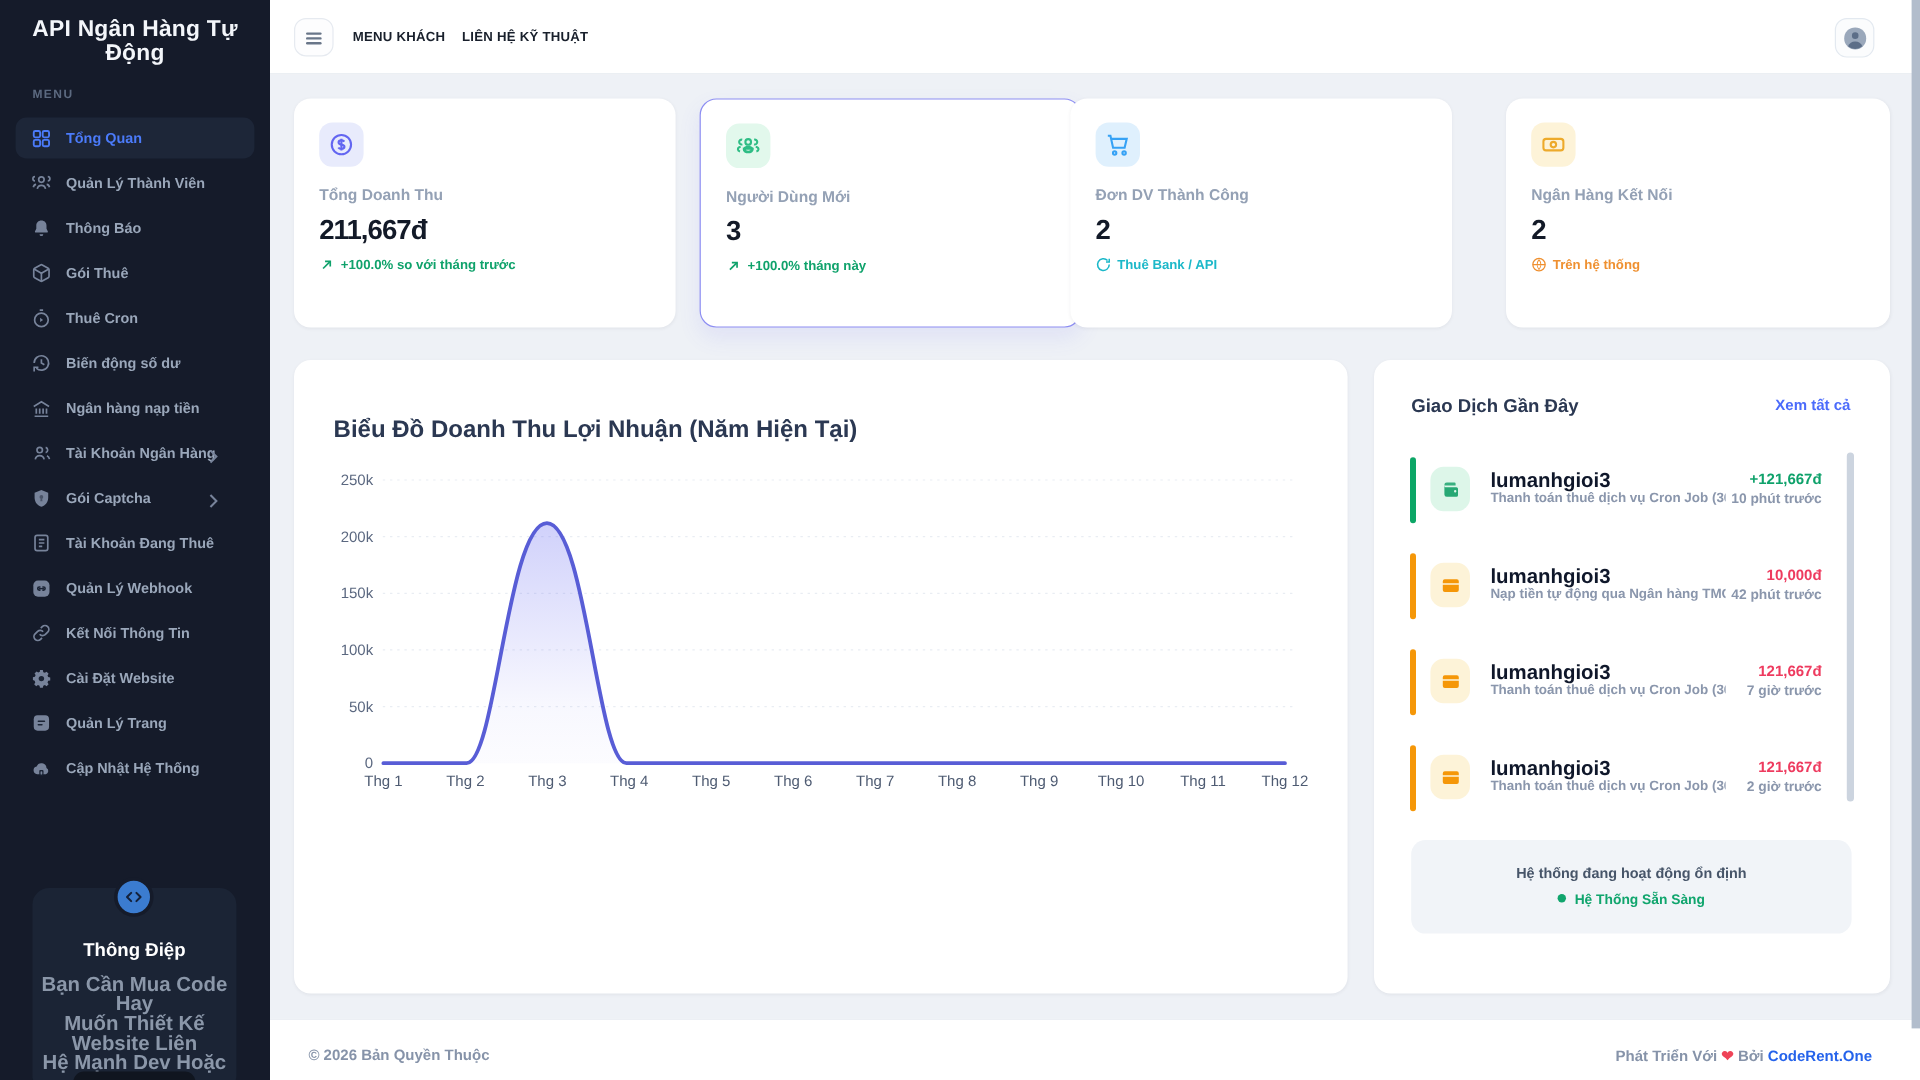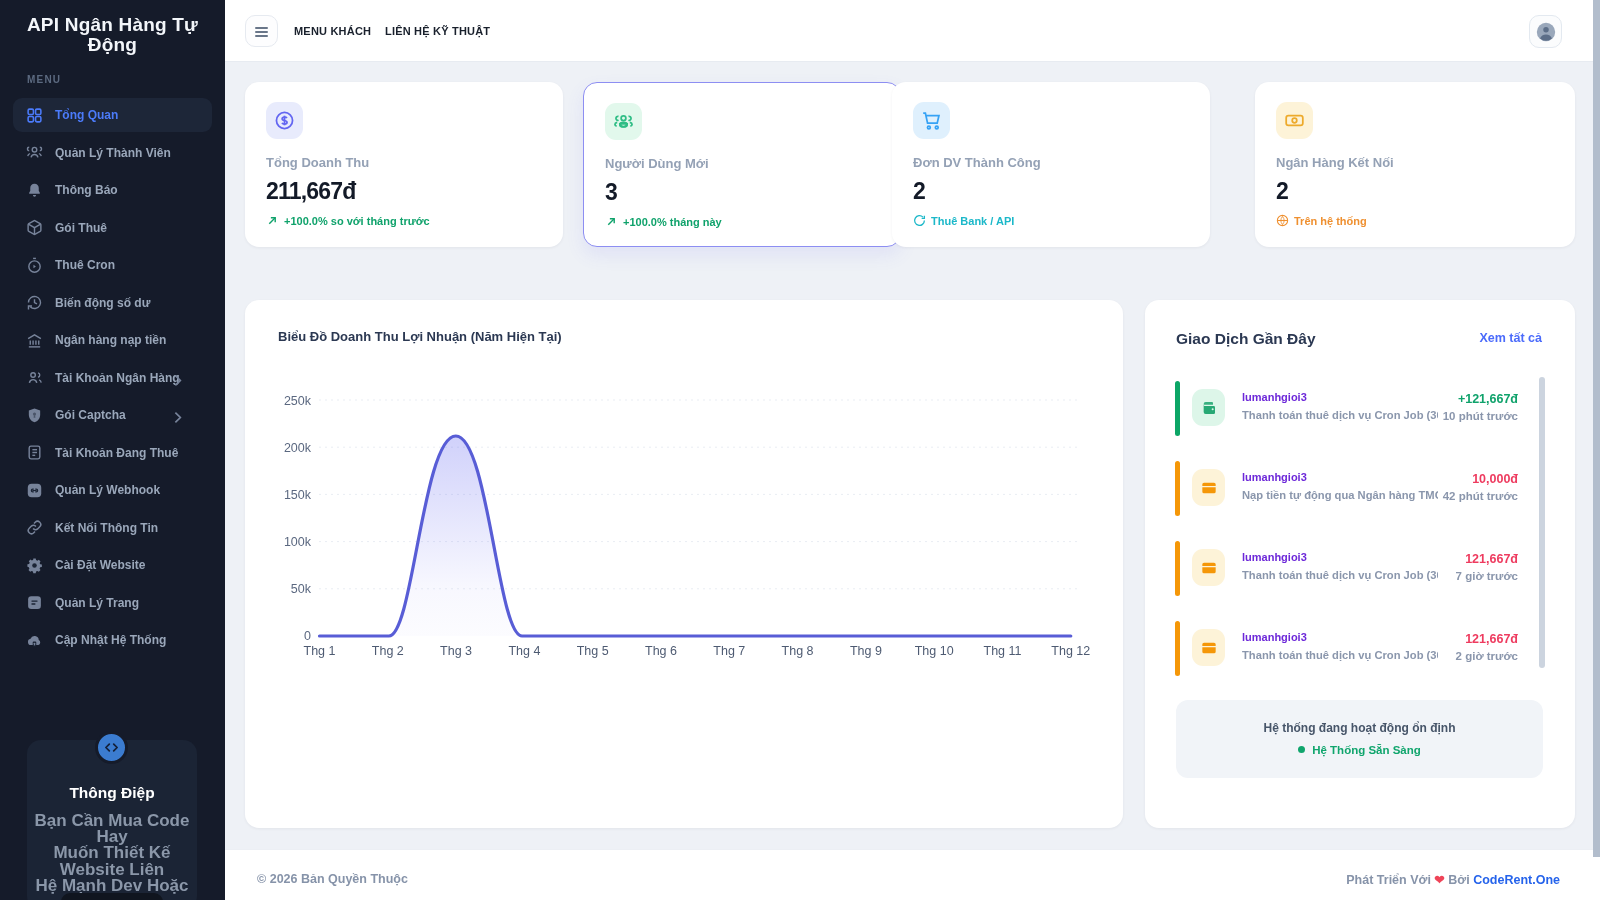--- a/index.html
+++ b/index.html
@@ -21,35 +21,35 @@
   .msg-text { color:#8b97a9; font-size:17px; font-weight:700; line-height:16.2px; margin-top:11px; }
   .msg-btn { position:absolute; left:34px; right:34px; top:153px; height:30px; background:#10151f; border-radius:9px; }
   
   .main { position:absolute; left:225px; top:0; width:1375px; height:900px; }
   .topbar { position:absolute; left:0; top:0; width:1375px; height:62px; background:#fff; border-bottom:1px solid #e7ebf1; }
   .burger { position:absolute; left:20px; top:15px; width:33px; height:32px; border:1px solid #e6eaf0; border-radius:10px; background:#fdfdfe; }
   .burger span { position:absolute; left:9px; right:9px; height:2px; background:#697689; border-radius:2px; }
   .tblink { position:absolute; top:25px; font-size:11px; font-weight:700; color:#19202c; letter-spacing:.2px; }
   .avatar { position:absolute; right:38px; top:15px; width:33px; height:33px; border:1px solid #e3e9f0; border-radius:10px; background:#fbfcfd; display:flex; align-items:center; justify-content:center; }
   
-  .stat { position:absolute; top:82px; height:165px; background:#fff; border-radius:14px; box-shadow:0 1px 3px rgba(30,41,59,.06);padding-left:16px; }
+  .stat { position:absolute; top:82px; height:191px; background:#fff; border-radius:14px; box-shadow:0 1px 3px rgba(30,41,59,.06);padding-left:16px; }
   .stat .ibox { position:absolute; left:21px; top:20px; width:37px; height:37px; border-radius:11px; display:flex; align-items:center; justify-content:center; }
   .stat .stitle { position:absolute; left:21px; top:73px; font-size:13px; font-weight:700; color:#94a1b5; }
   .stat .sval { position:absolute; left:21px; top:96px; font-size:23px; font-weight:600; color:#131a28; letter-spacing:-.8px; }
   .stat .snote { position:absolute; left:21px; top:132px; font-size:11px; font-weight:700; display:flex; align-items:center; gap:5px; }
   
   .chartcard { position:absolute; left:20px; top:300px; width:878px; height:528px; background:#fff; border-radius:14px; box-shadow:0 1px 3px rgba(30,41,59,.06); }
-  .chart-title { position:absolute; left:33px; top:29px; font-size:13px; font-weight:700; color:#2b3852; }
+  .chart-title { position:absolute; left:33px; top:47px; font-size:20px; font-weight:700; color:#2b3852; }
   .panel { position:absolute; left:920px; top:300px; width:430px; height:528px; background:#fff; border-radius:14px; box-shadow:0 1px 3px rgba(30,41,59,.06); }
   .panel-title { position:absolute; left:31px; top:30px; font-size:15.5px; font-weight:700; color:#2b3852; }
   .seeall { position:absolute; right:33px; top:31px; font-size:12.5px; font-weight:700; color:#4b6bfb; }
   .trow { position:absolute; left:30px; right:32px; height:56px; }
   .trow .bar { position:absolute; left:0; top:2px; width:5px; height:55px; border-radius:4px; }
   .trow .tibox { position:absolute; left:17px; top:10px; width:33px; height:37px; border-radius:11px; display:flex; align-items:center; justify-content:center; }
-  .trow .tname { position:absolute; left:67px; top:12px; font-size:11px; font-weight:700; color:#6d28d9; }
+  .trow .tname { position:absolute; left:67px; top:12px; font-size:17px; font-weight:700; color:#0f172a; }
   .trow .tdesc { position:absolute; left:67px; top:30px; width:196px; font-size:11.2px; font-weight:700; color:#8a96ac; white-space:nowrap; overflow:hidden; }
   .trow .tamt { position:absolute; right:25px; top:13px; font-size:12.5px; font-weight:700; }
   .trow .ttime { position:absolute; right:25px; top:31px; font-size:11.5px; font-weight:700; color:#8a96ac; }
   .panel-scroll { position:absolute; right:30px; top:77px; width:6px; height:291px; border-radius:3px; background:#ccd4df; }
   .sysbox { position:absolute; left:31px; right:32px; top:400px; height:78px; background:#f1f4f8; border-radius:12px; text-align:center; }
   .sys1 { font-size:12px; font-weight:700; color:#475569; margin-top:21px; }
   .sys2 { font-size:11.5px; font-weight:700; color:#10a56d; margin-top:9px; }
   .sys2 .dot { display:inline-block; width:7px; height:7px; border-radius:50%; background:#10a56d; margin-right:7px; vertical-align:1px; }
   
   .footer { position:absolute; left:0; top:849px; width:1375px; height:51px; background:#fff; border-top:1px solid #eceff4; }

